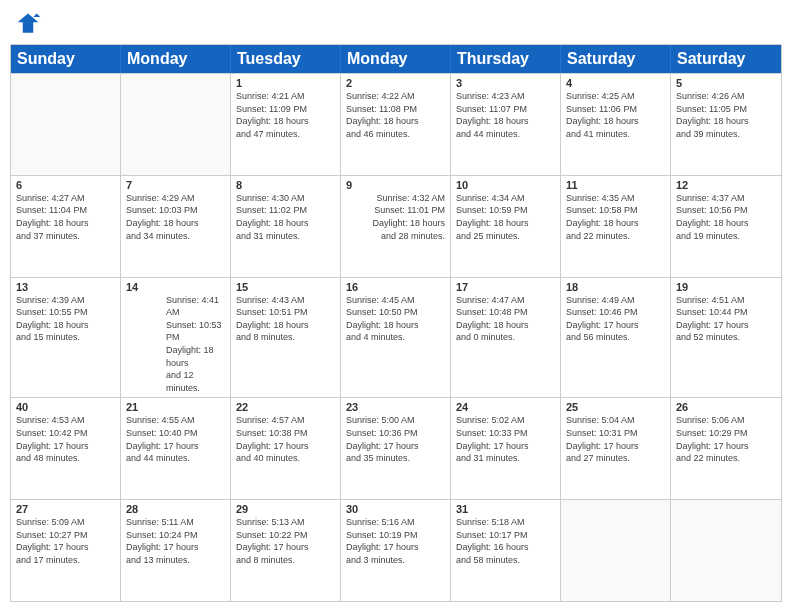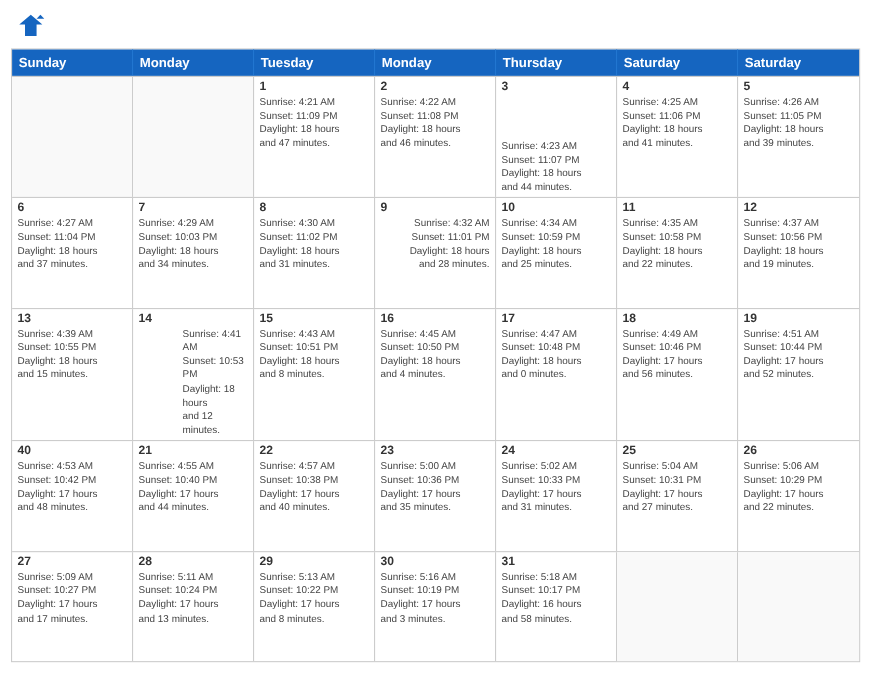--- a/index.html
+++ b/index.html
@@ -67,21 +67,21 @@
       flex-direction: column;
       border: 1px solid #ccc;
     }
     .cal-header-row {
       display: grid;
       grid-template-columns: repeat(7, 1fr);
       background: #1565c0;
     }
     .cal-header-cell {
       color: #fff;
-      font-size: 12px;
+      font-size: 16px;
       font-weight: bold;
       padding: 5px 6px;
       border-right: 1px solid #2276d0;
       text-align: left;
     }
     .cal-header-cell:last-child { border-right: none; }
     .cal-body {
       flex: 1;
       display: flex;
       flex-direction: column;
@@ -159,21 +159,21 @@
           </div>
           <div class="cal-cell">
             <div class="day-num">2</div>
             <div class="day-info" style="white-space: pre-line;">Sunrise: 4:22 AM
 Sunset: 11:08 PM
 Daylight: 18 hours
 and 46 minutes.</div>
           </div>
           <div class="cal-cell">
             <div class="day-num">3</div>
-            <div class="day-info" style="white-space: pre-line; margin-top: 40px;">Sunrise: 4:23 AM
+            <div class="day-info" style="white-space: pre-line;">Sunrise: 4:23 AM
 Sunset: 11:07 PM
 Daylight: 18 hours
 and 44 minutes.</div>
           </div>
           <div class="cal-cell">
             <div class="day-num">4</div>
             <div class="day-info" style="white-space: pre-line;">Sunrise: 4:25 AM
 Sunset: 11:06 PM
 Daylight: 18 hours
 and 41 minutes.</div>

